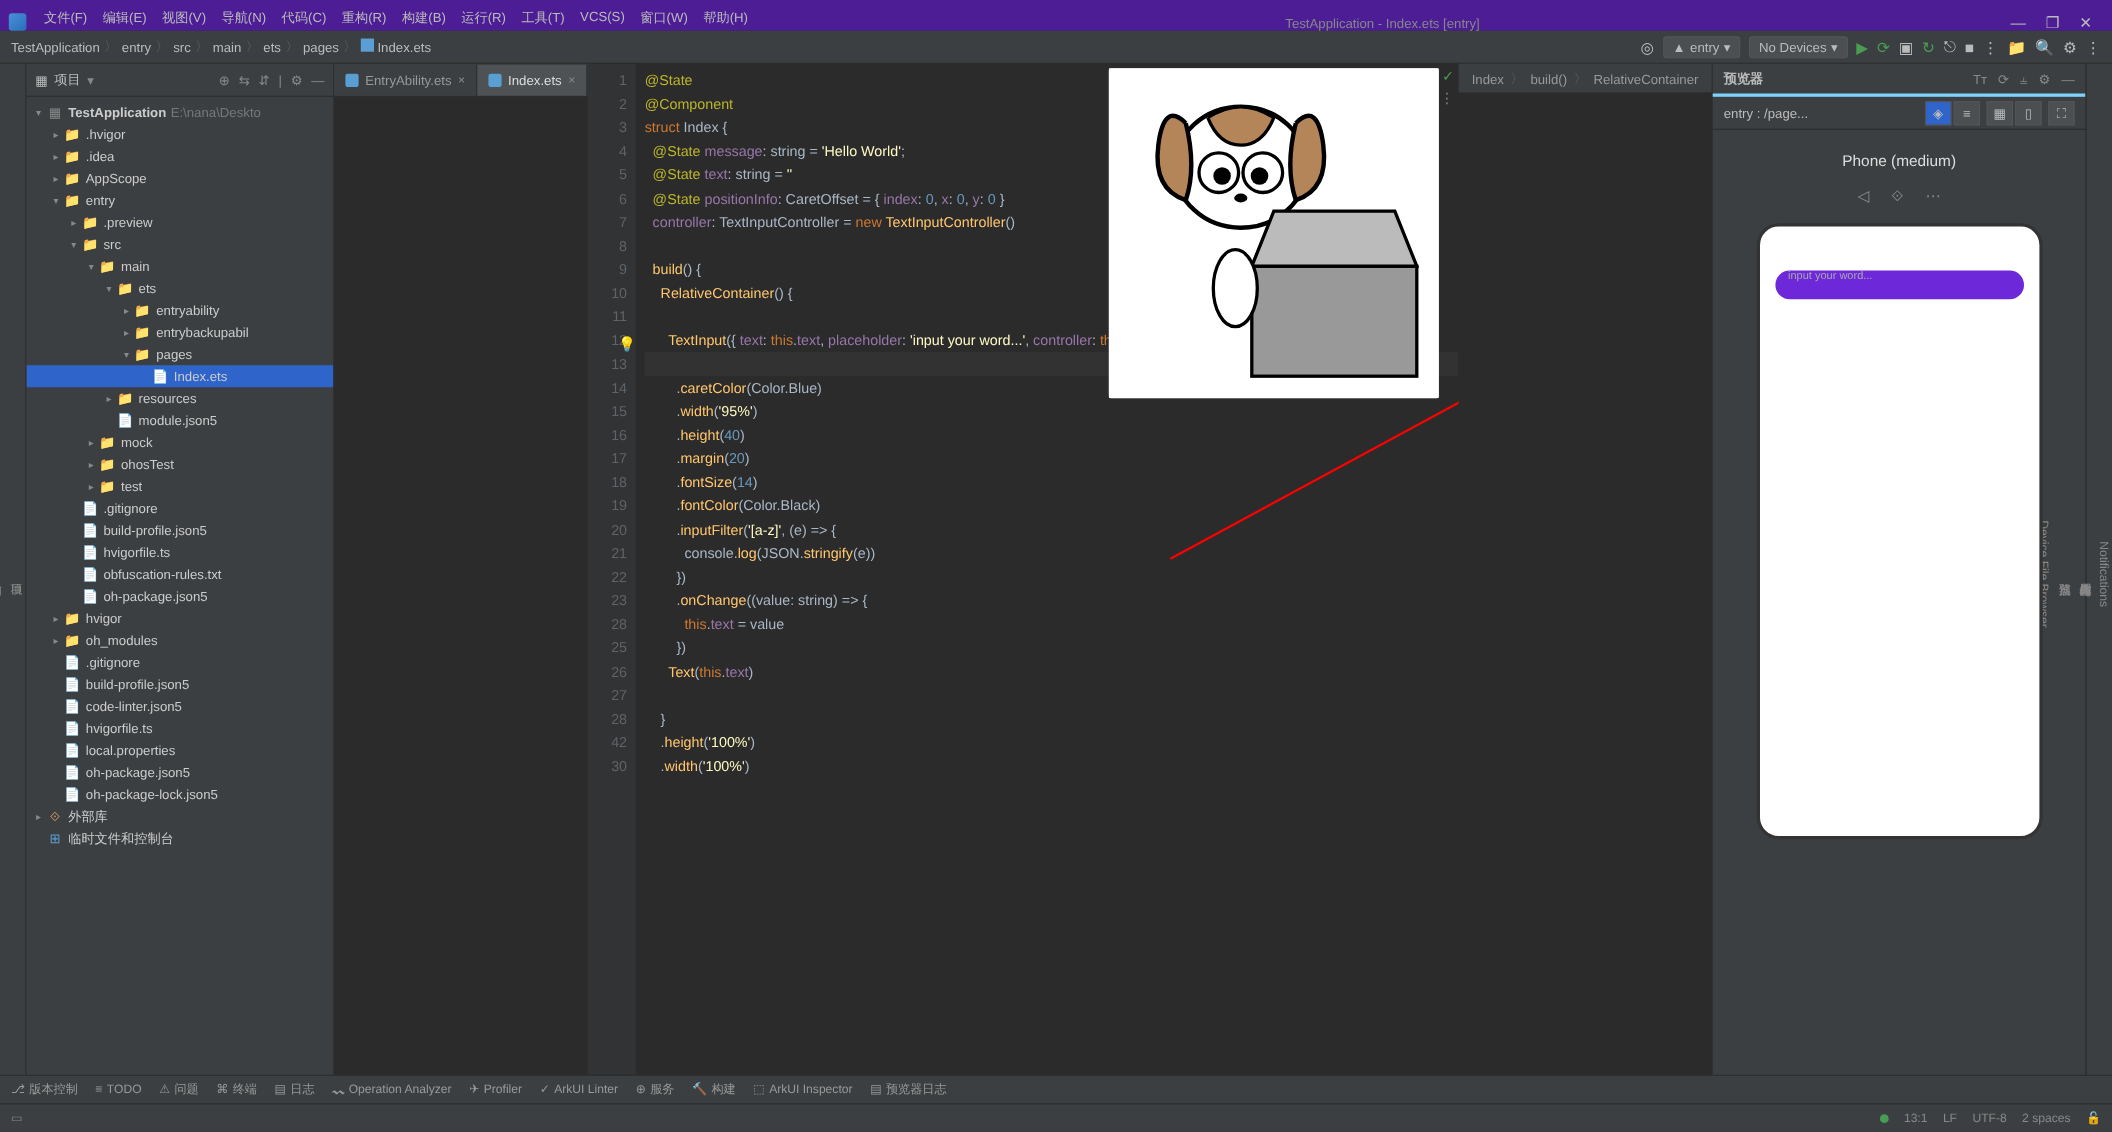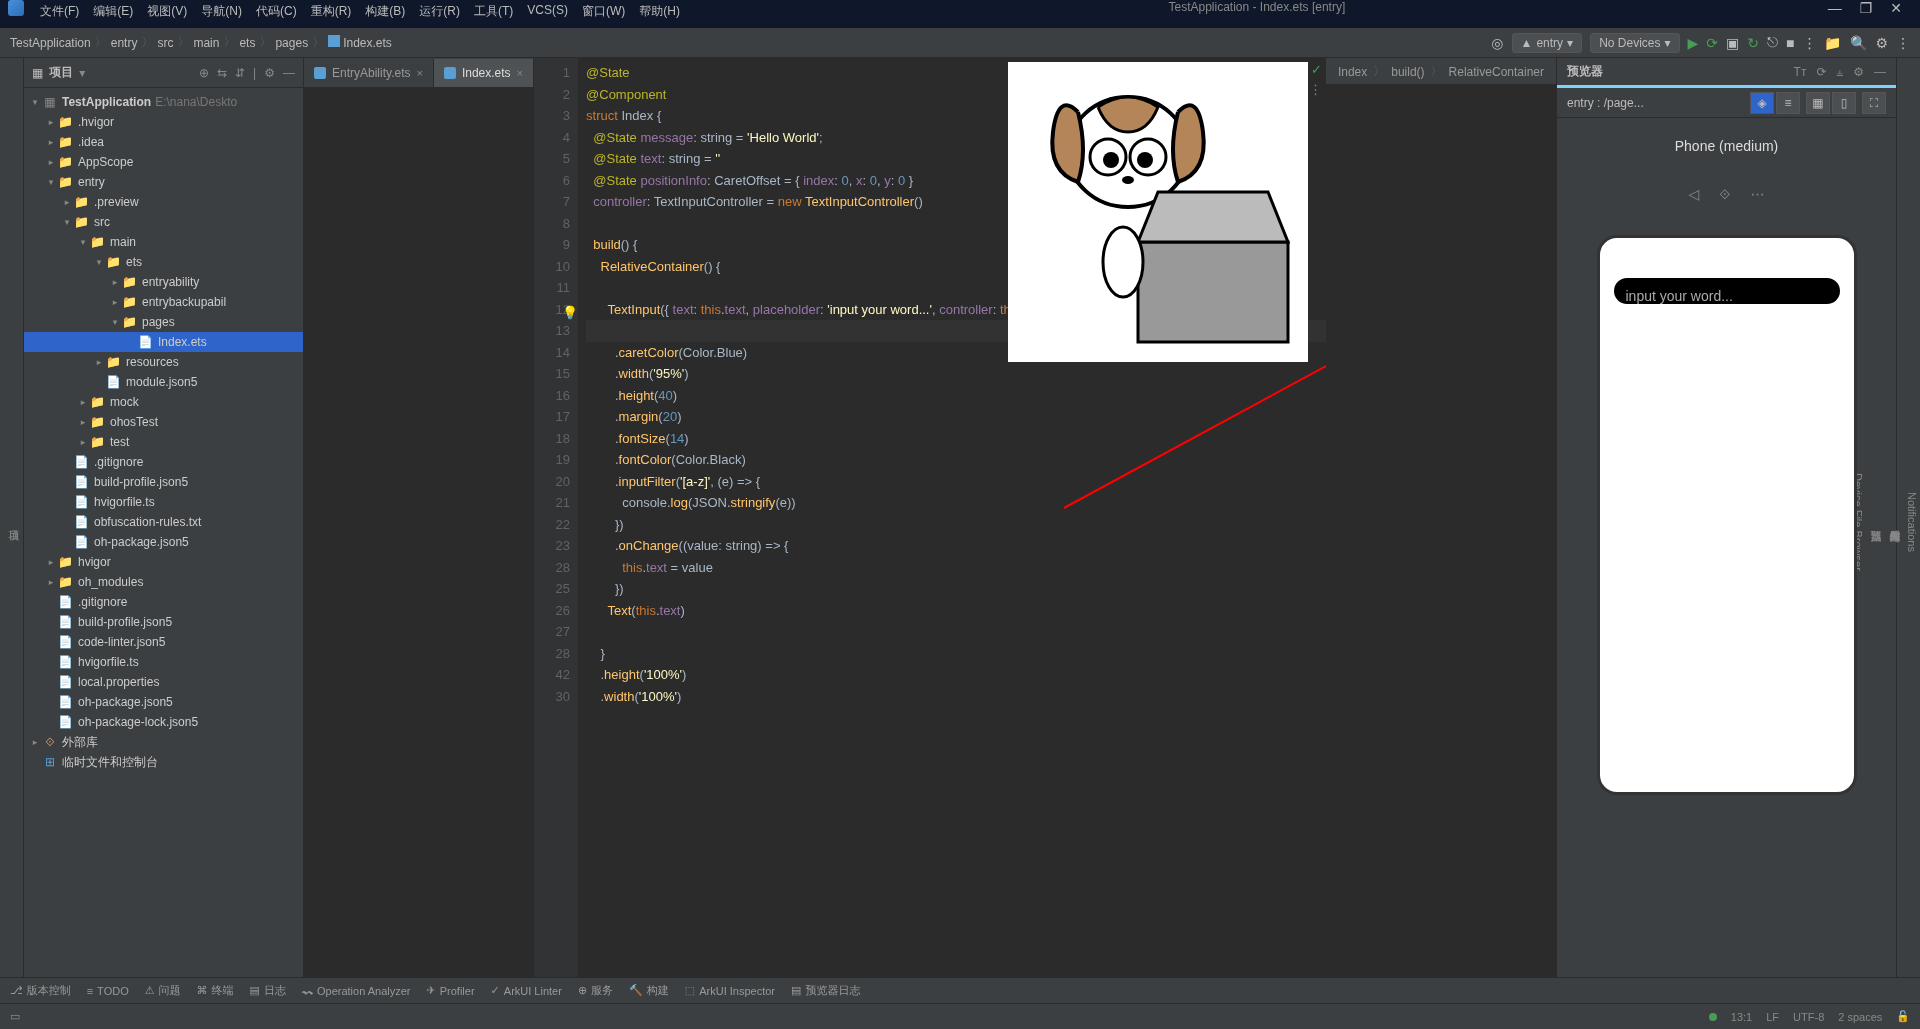--- a/index.html
+++ b/index.html
@@ -1,17 +1,17 @@
 <!DOCTYPE html>
 <html><head>
 <meta charset="utf-8">
 <style>
 *{margin:0;padding:0;box-sizing:border-box;font-family:"Microsoft YaHei",Arial,sans-serif;user-select:none}
 body{background:#2b2b2b;color:#bbb;font-size:12px;overflow:hidden;width:1920px;height:1029px}
-.titlebar{height:28px;background:#0f172a;display:flex;align-items:flex-start;padding:0 8px;color:#bbb}
+.titlebar{height:28px;background:#4c1d95;display:flex;align-items:flex-end;padding:0 8px;color:#bbb}
 .titlebar .logo{width:16px;height:16px;background:linear-gradient(135deg,#4a90d9,#2a6eb8);border-radius:3px;margin-right:10px}
 .titlebar .menus{display:flex;gap:2px}
 .titlebar .menus span{padding:3px 6px;cursor:pointer}
 .titlebar .title{flex:1;text-align:center;color:#888}
 .titlebar .winbtns{display:flex;gap:18px;margin-right:10px}
 .titlebar .winbtns span{cursor:pointer;font-size:14px}
 .navbar{height:30px;background:#3c3f41;border-bottom:1px solid #2b2b2b;display:flex;align-items:center;padding:0 10px}
 .breadcrumb{display:flex;align-items:center;gap:4px;color:#bbb}
 .breadcrumb .sep{color:#666}
 .breadcrumb .ficon{width:12px;height:12px;background:#5a9fd4;display:inline-block;margin-right:3px}
@@ -19,21 +19,21 @@
 .navbar .combo{background:#4b4f52;border:1px solid #555;padding:2px 8px;border-radius:3px;display:flex;align-items:center;gap:4px}
 .navbar .ticon{color:#bbb;font-size:14px;cursor:pointer}
 .navbar .run{color:#499c54;font-size:14px}
 .main{display:flex;height:calc(100% - 28px - 30px - 26px - 26px)}
 .leftgutter{width:24px;background:#3c3f41;border-right:1px solid #2b2b2b;writing-mode:vertical-rl;text-align:center;padding-top:8px;color:#888;font-size:11px}
 .leftgutter div{padding:6px 2px;cursor:pointer}
 .rightgutter{width:24px;background:#3c3f41;border-left:1px solid #2b2b2b;writing-mode:vertical-rl;text-align:center;padding-top:8px;color:#888;font-size:11px}
 .rightgutter div{padding:6px 2px;cursor:pointer}
 .projpanel{width:280px;background:#3c3f41;border-right:1px solid #2b2b2b;display:flex;flex-direction:column}
 .projhead{height:30px;display:flex;align-items:center;padding:0 8px;gap:6px;border-bottom:1px solid #2b2b2b}
-.projhead .lbl{font-weight:bold}
+.projhead .lbl{font-weight:normal}
 .projhead .tools{margin-left:auto;display:flex;gap:8px;color:#888}
 .tree{flex:1;overflow:auto;padding:4px 0}
 .tree .row{display:flex;align-items:center;height:20px;padding-right:6px;cursor:pointer;white-space:nowrap}
 .tree .row.sel{background:#2f65ca;color:#fff}
 .tree .arr{width:14px;text-align:center;color:#888;font-size:9px}
 .tree .ico{width:16px;height:14px;display:inline-flex;align-items:center;justify-content:center;margin-right:4px}
 .tree .fold{color:#b7a66f}
 .tree .fold.o{color:#d19a66}
 .tree .fold.g{color:#888}
 .tree .file{color:#888}
@@ -64,25 +64,25 @@
 .breadcode{height:26px;border-top:1px solid #3c3f41;display:flex;align-items:center;padding:0 12px;gap:6px;color:#999;background:#3c3f41}
 .preview{width:340px;background:#3c3f41;border-left:1px solid #2b2b2b;display:flex;flex-direction:column}
 .prevhead{height:30px;display:flex;align-items:center;padding:0 10px;border-bottom:3px solid #7dd3fc}
 .prevhead .lbl{font-weight:bold}
 .prevhead .tools{margin-left:auto;display:flex;gap:10px;color:#888}
 .prevsub{height:30px;display:flex;align-items:center;padding:0 10px;border-bottom:1px solid #2b2b2b;gap:6px}
 .prevsub .lbl{flex:1;overflow:hidden;text-overflow:ellipsis;white-space:nowrap}
 .prevsub .btns{display:flex;gap:2px}
 .prevsub .btn{width:24px;height:22px;display:flex;align-items:center;justify-content:center;background:#4b4f52;border:1px solid #555;cursor:pointer}
 .prevsub .btn.act{background:#2f65ca}
-.prevbody{flex:1;display:flex;flex-direction:column;align-items:center;padding:20px 10px;gap:32px}
+.prevbody{flex:1;display:flex;flex-direction:column;align-items:center;padding:20px 10px;gap:16px}
 .prevtitle{color:#ddd;font-size:14px}
 .prevnav{display:flex;gap:20px;color:#888;font-size:14px}
 .phone{width:260px;height:560px;background:#fff;border-radius:20px;border:3px solid #333;position:relative;padding:40px 8px}
-.phone .input{margin:0 6px;height:26px;background:#000000;border-radius:13px;display:flex;align-items:flex-end;padding:0 12px;color:#aaa;font-size:14px}
+.phone .input{margin:0 6px;height:26px;background:#6d28d9;border-radius:13px;display:flex;align-items:flex-start;padding:0 12px;color:#aaa;font-size:10px}
 .arrow{position:absolute;pointer-events:none}
 .bottombar{height:26px;background:#3c3f41;border-top:1px solid #2b2b2b;display:flex;align-items:center;padding:0 10px;gap:16px;color:#999;font-size:11px}
 .bottombar .item{display:flex;align-items:center;gap:4px;cursor:pointer}
 .statusbar{height:26px;background:#3c3f41;border-top:1px solid #2b2b2b;display:flex;align-items:center;padding:0 10px;color:#888;font-size:11px}
 .statusbar .right{margin-left:auto;display:flex;gap:14px;align-items:center}
 .statusbar .dot{width:8px;height:8px;background:#499c54;border-radius:50%}
 </style>
 </head>
 <body>
 

